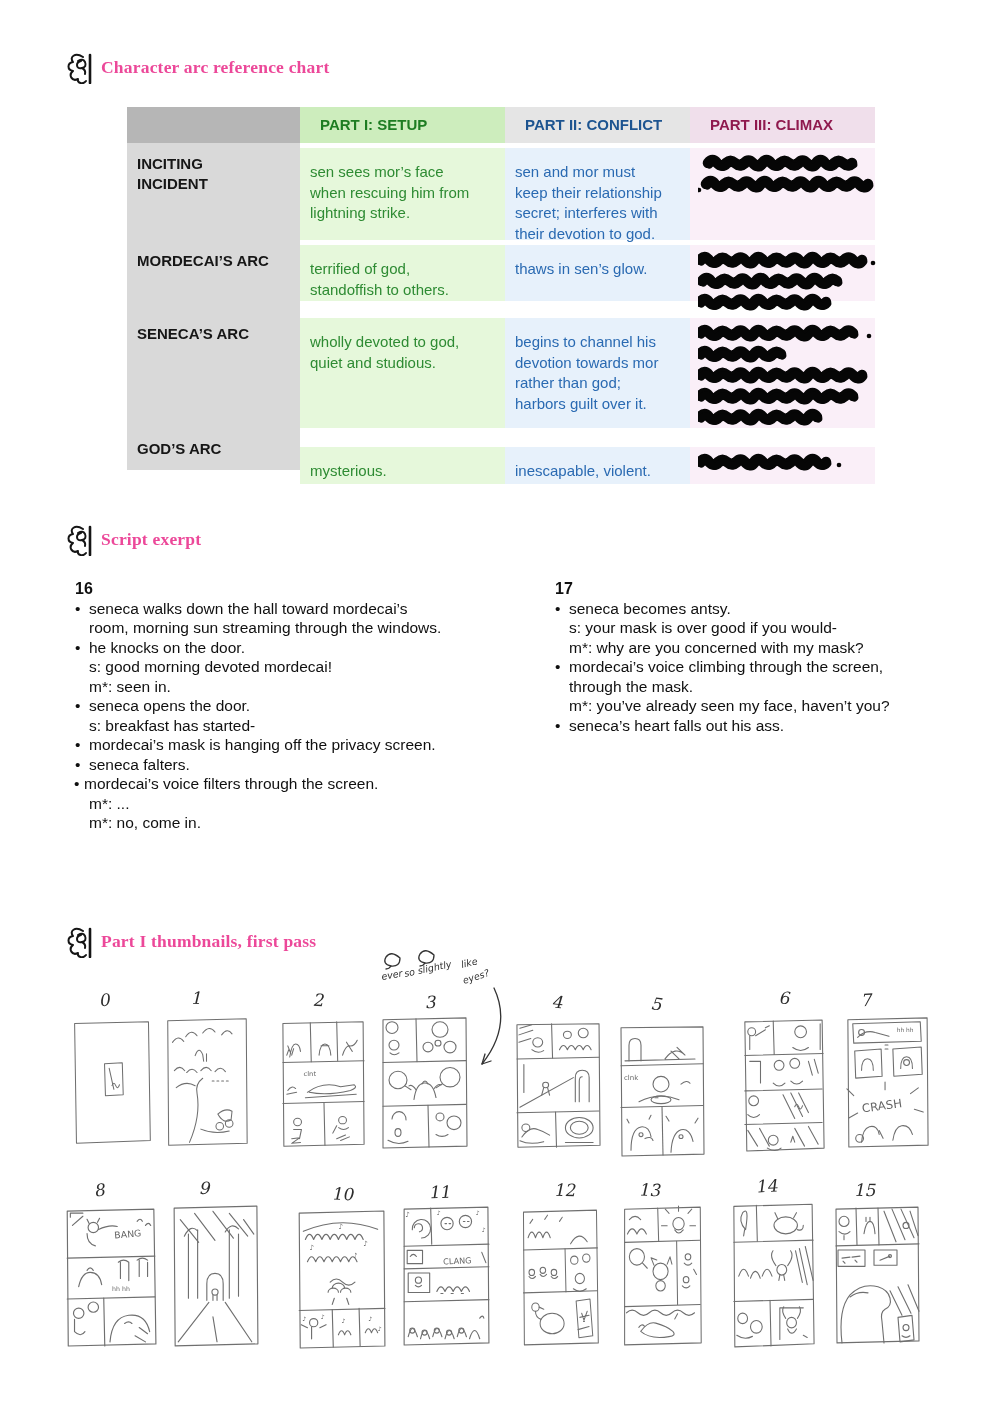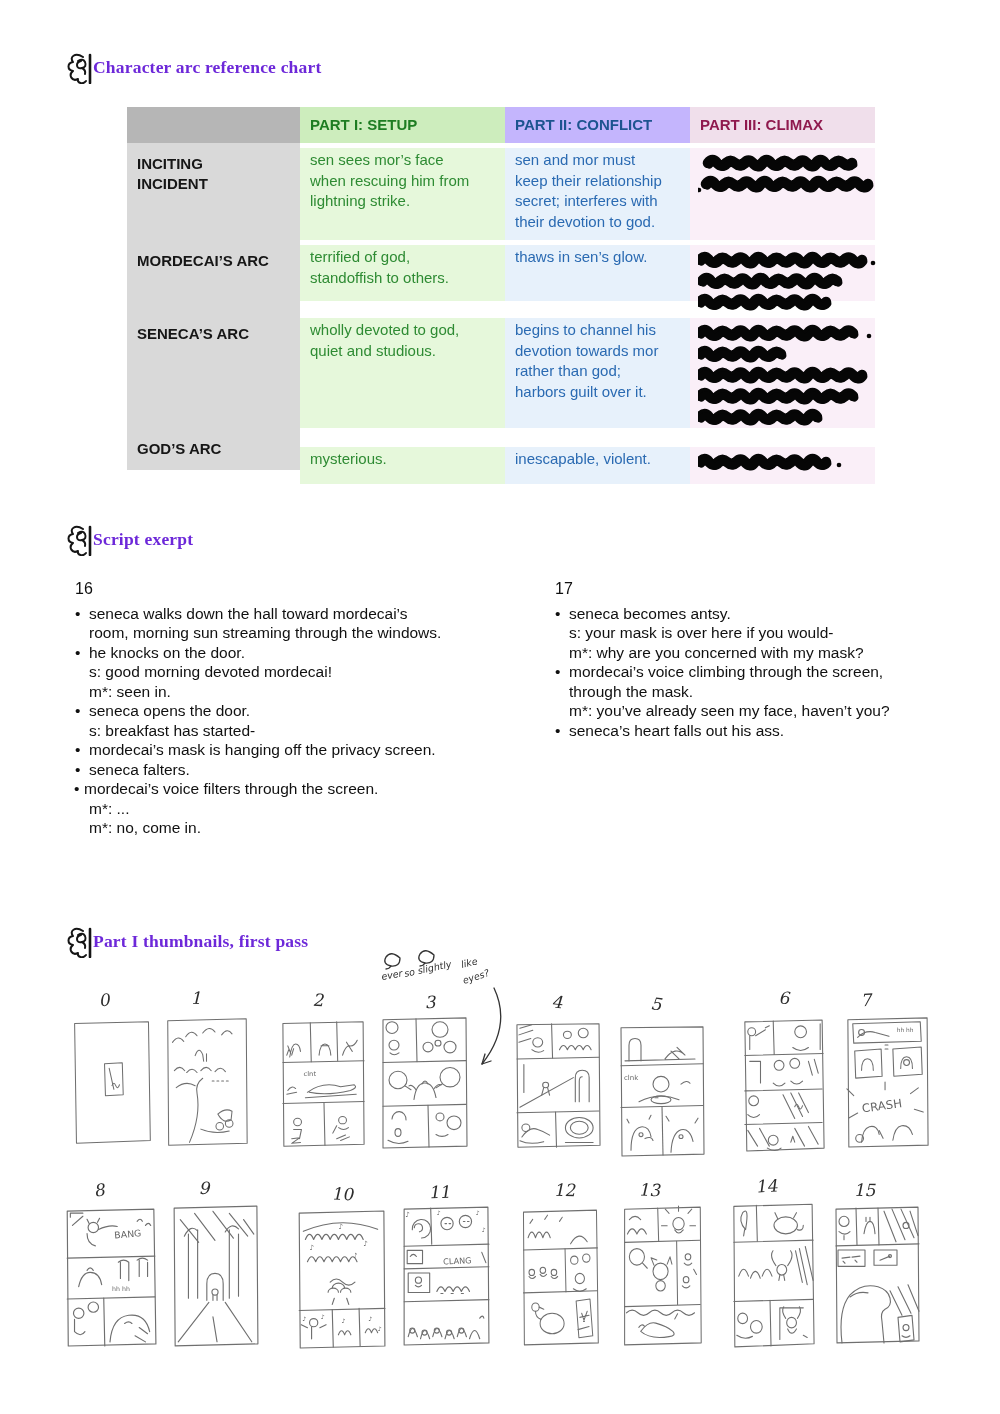--- a/index.html
+++ b/index.html
@@ -5,45 +5,45 @@
   html,body{margin:0;padding:0}
   body{width:1000px;height:1414px;position:relative;background:#ffffff;
        font-family:"Liberation Sans",sans-serif;overflow:hidden}
 
   
   .sec-head{position:absolute;display:flex;align-items:flex-start}
   .glyph{width:27px;height:32px;flex:0 0 27px}
   .glyph path{stroke:#151515;fill:none;stroke-width:2;stroke-linecap:round;stroke-linejoin:round}
   .glyph .bar{stroke-width:2.6}
   .sec-title{font-family:"Liberation Serif",serif;font-weight:600;font-size:17.5px;
-             color:#6d28d9;padding-top:5px;margin-left:0;letter-spacing:.2px}
+             color:#ec4899;padding-top:5px;margin-left:8px;letter-spacing:.2px}
 
   
   .arc-table{position:absolute;left:127px;top:107px;width:748px;height:363px}
   .tc{position:absolute;box-sizing:border-box;font-size:15px}
-  .th{font-weight:bold;line-height:36px;padding-left:10px;height:36px;top:0}
+  .th{font-weight:bold;line-height:36px;padding-left:20px;height:36px;top:0}
   .th-corner{left:0;width:173px;background:#b6b6b6}
   .th-setup{left:173px;width:205px;background:#cdedbd;color:#1e7d22}
-  .th-conflict{left:378px;width:212px;background:#c4b5fd;color:#1d5490}
+  .th-conflict{left:378px;width:212px;background:#e5e5e5;color:#1d5490}
   .th-climax{left:563px;width:185px;background:#f0dfeb;color:#8f1a4e}
   .labelcol{left:0;top:36px;width:173px;height:327px;background:#d9d9d9}
   .rowlabel{position:absolute;left:10px;width:155px;font-weight:bold;color:#161616;
             font-size:15px;line-height:19.5px;white-space:pre-line}
-  .cell{padding:2px 10px;white-space:pre-line;line-height:20.5px}
+  .cell{padding:14px 10px;white-space:pre-line;line-height:20.5px}
   .c-setup{left:173px;width:205px;background:#e6f8db;color:#2e8b33}
   .c-conflict{left:378px;width:185px;background:#e7f1fb;color:#2a6ab2}
   .c-climax{left:563px;width:185px;background:#faeff8}
   .r1{top:41px;height:92px}.r2{top:138px;height:56px}.r3{top:211px;height:110px}.r4{top:340px;height:37px}
   .scrib{position:absolute;left:8px;top:4px}
   .scrib path{stroke:#060606;fill:none;stroke-linecap:round}
   .scrib circle{fill:#060606;stroke:none}
 
   
   .script-col{position:absolute;font-size:15.5px;line-height:19.5px;color:#101010;width:430px}
-  .pagenum{font-weight:normal;font-size:16px;margin-bottom:5px}
+  .pagenum{font-weight:bold;font-size:16px;}
   .sline{position:relative;padding-left:14px}
   .sline.bullet::before{content:"\2022";position:absolute;left:0}
   .sline.bullet-tight{padding-left:9px}
   .sline.bullet-tight::before{content:"\2022";position:absolute;left:-1px}
 
   
   .thumb{position:absolute}
   .tsvg path,.tsvg circle,.tsvg ellipse{stroke:#6f6f6f;stroke-width:1.1;fill:none;
         stroke-linecap:round;stroke-linejoin:round}
   .tsvg text{fill:#666;stroke:none;font-family:"DejaVu Sans",sans-serif}
@@ -166,21 +166,21 @@
   <div class="sline bullet">mordecai’s mask is hanging off the privacy screen.</div>
   <div class="sline bullet">seneca falters.</div>
   <div class="sline bullet-tight">mordecai’s voice filters through the screen.</div>
   <div class="sline plain">m*: ...</div>
   <div class="sline plain">m*: no, come in.</div>
 </div>
 
 <div class="script-col" style="left:555px;top:579px">
   <div class="pagenum">17</div>
   <div class="sline bullet">seneca becomes antsy.</div>
-  <div class="sline plain">s: your mask is over here if you would-</div>
+  <div class="sline plain">s: your mask is over good if you would-</div>
   <div class="sline plain">m*: why are you concerned with my mask?</div>
   <div class="sline bullet">mordecai’s voice climbing through the screen,</div>
   <div class="sline cont">through the mask.</div>
   <div class="sline plain">m*: you’ve already seen my face, haven’t you?</div>
   <div class="sline bullet">seneca’s heart falls out his ass.</div>
 </div>
 
 <div class="sec-head" style="left:66px;top:926px">
   <svg class="glyph" viewBox="0 0 27 32">
     <path d="M17,5 C9,0 3,5 7,10 C1,11 1,18 7,19 C2,23 6,30 12,27 C11,31 17,33 20,29"></path>

